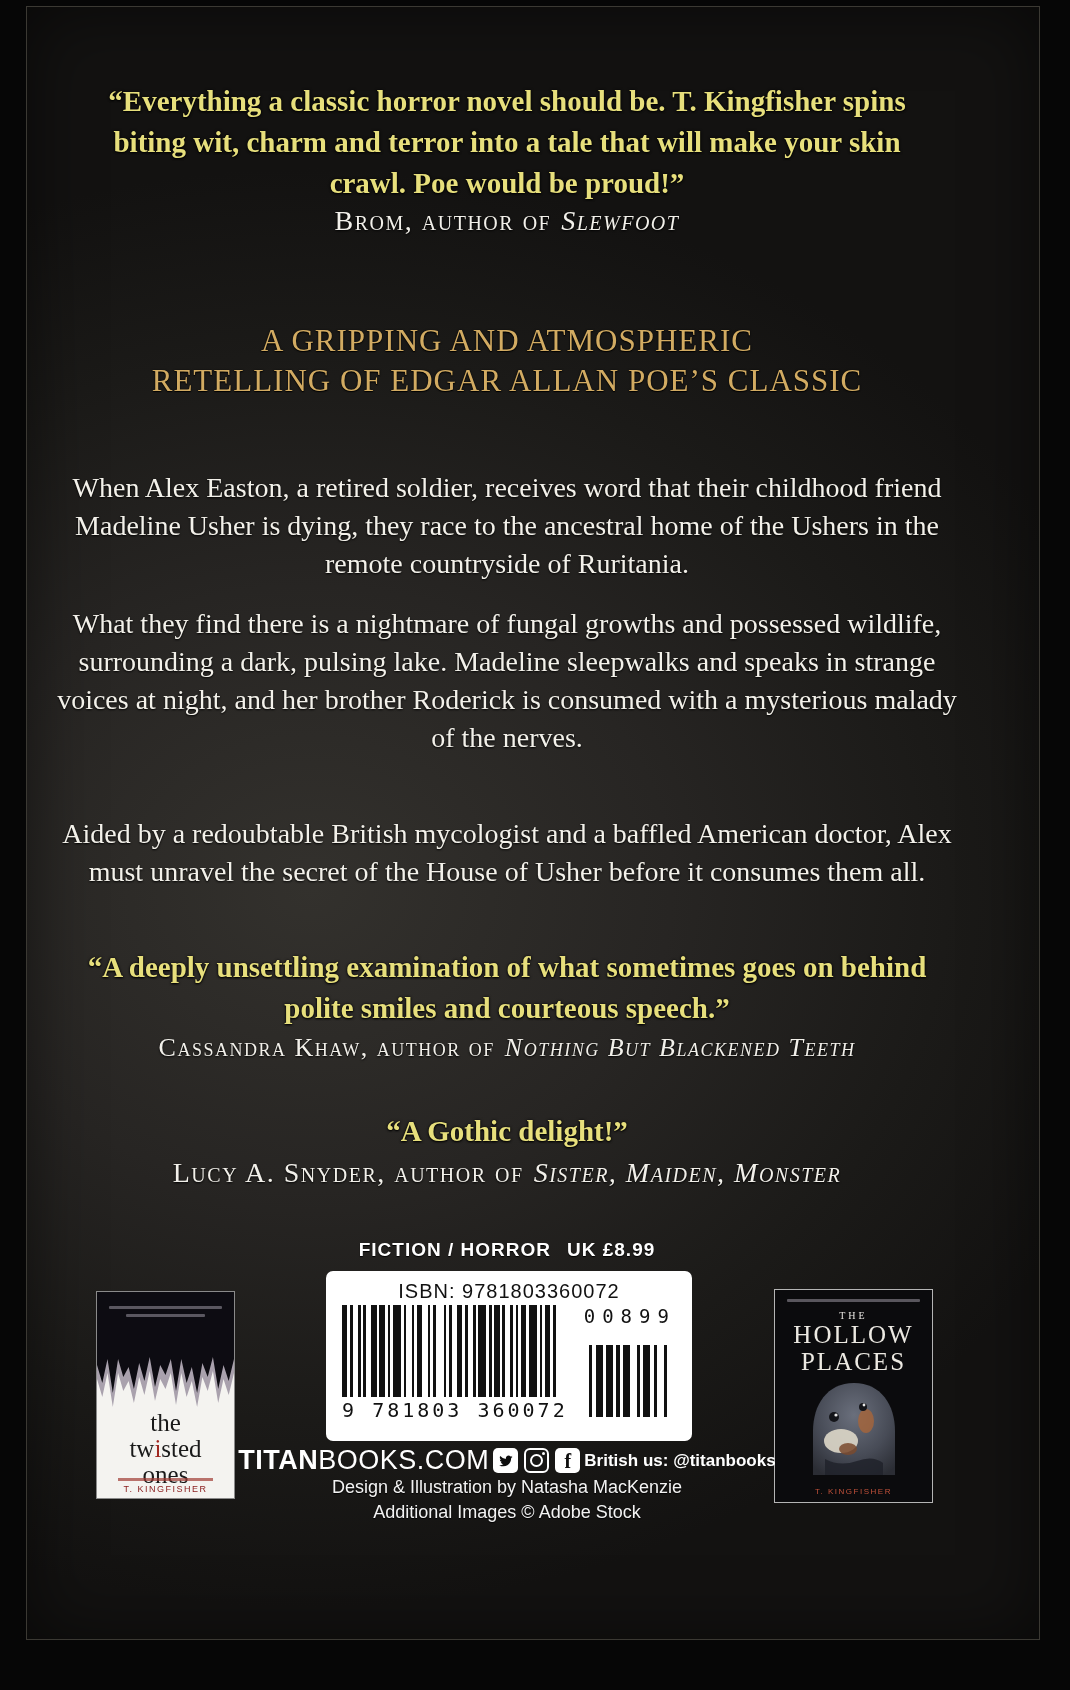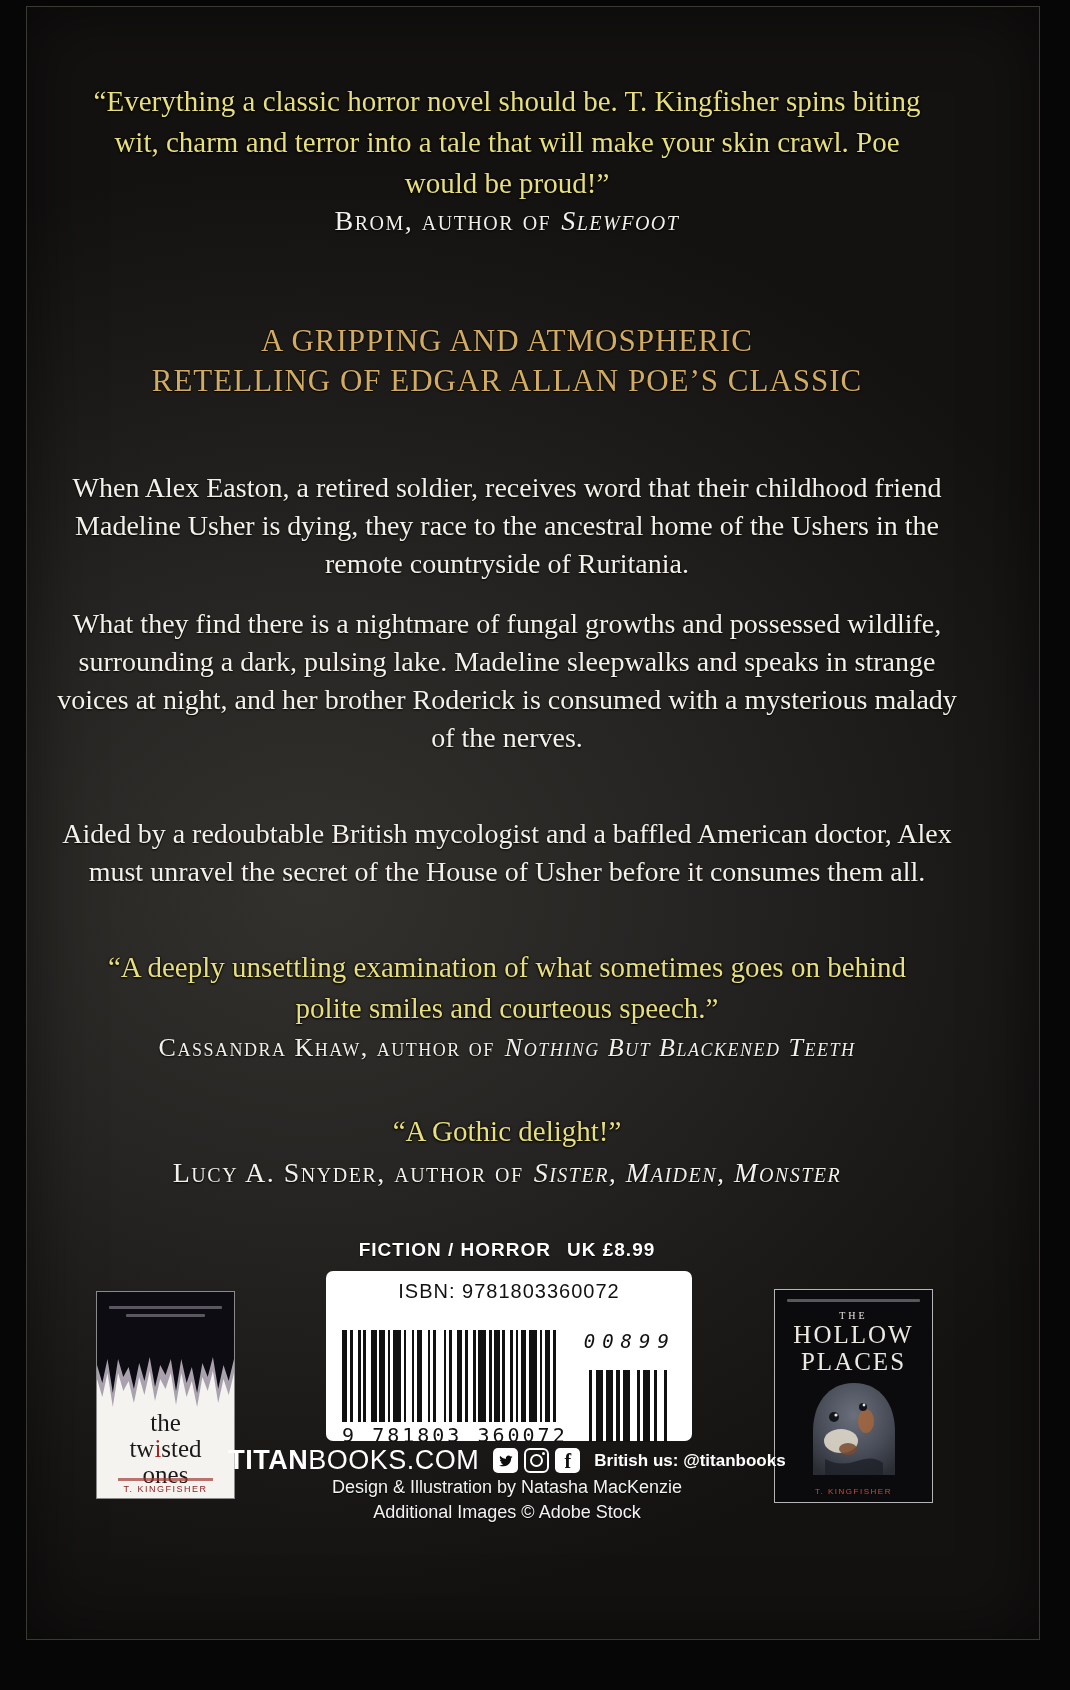--- a/index.html
+++ b/index.html
@@ -17,54 +17,54 @@
   }
   .cover{
     position:absolute;left:26px;top:6px;width:1012px;height:1632px;
     background:
       radial-gradient(ellipse 860px 720px at 28% 54%, #33312d 0%, #272523 42%, #1b1a18 74%, #131211 100%);
     border:1px solid #3b3933;
     box-shadow:inset 0 0 70px rgba(0,0,0,.55);
   }
   .cblock{position:absolute;left:0;width:960px;text-align:center;}
   .quote{color:var(--quote-yellow);font-size:29px;line-height:41px;
-         text-shadow:0 1px 2px #000, 0 0 3px rgba(0,0,0,.8);}
+         text-shadow:0 1px 2px #000, 0 0 3px rgba(0,0,0,.8);font-weight:bold;}
   .attr{color:#f2f0ea;font-variant:small-caps;letter-spacing:1.5px;font-size:28px;
         text-shadow:0 1px 2px #000;}
   .attr .work{font-style:italic;margin-left:10px;}
   .headline{color:var(--gold);font-size:31px;line-height:40px;letter-spacing:1px;
             text-shadow:0 1px 1px #000, 0 0 2px rgba(0,0,0,.7);}
   .body-p{color:var(--body-white);font-size:28px;line-height:38px;margin:0 auto;max-width:900px;
           text-shadow:0 1px 2px #000;}
   .category{font-family:"Liberation Sans",sans-serif;font-weight:bold;color:#ffffff;
             font-size:19px;letter-spacing:1px;text-shadow:0 1px 1px #000;}
   .category .price{margin-left:16px;}
 
   
   .barcode-box{
     position:absolute;left:299px;top:1264px;width:366px;height:170px;
     background:#fff;border-radius:7px;
     display:flex;flex-direction:column;align-items:center;
-    font-family:"DejaVu Sans Mono","Liberation Mono",monospace;color:#111;gap:25px;
+    font-family:"DejaVu Sans Mono","Liberation Mono",monospace;color:#111;
   }
   .isbn-label{font-family:"Liberation Sans",sans-serif;font-size:20px;letter-spacing:1px;margin-top:9px;}
   .bc-row{display:flex;align-items:flex-start;margin-top:2px;gap:16px;}
   .bc-main{display:flex;flex-direction:column;align-items:flex-start;}
   .bc-addon{display:flex;flex-direction:column;align-items:center;margin-top:0;}
   .bc-bars{display:flex;height:92px;align-items:stretch;}
   .bc-bars-addon{display:flex;height:72px;align-items:stretch;}
   .bc-bars div,.bc-bars-addon div{height:100%;}
   .b{background:#111;}
   .s{background:transparent;}
   .bc-digits{font-size:20px;letter-spacing:3px;margin-top:1px;}
-  .bc-addon-digits{font-size:19px;letter-spacing:7px;margin-bottom:18px;font-style:italic;}
+  .bc-addon-digits{font-size:19px;letter-spacing:7px;margin-bottom:18px;}
 
   
   .footer-line{position:absolute;left:0;top:1438px;width:960px;
-    display:flex;justify-content:center;align-items:center;gap:10px;
+    display:flex;justify-content:center;align-items:center;
     font-family:"Liberation Sans",sans-serif;color:#fff;}
   .site{font-size:27px;letter-spacing:.5px;}
   .site .bold{font-weight:bold;}
   .social{display:flex;gap:6px;align-items:center;margin:0 4px;}
   .sicon{width:25px;height:25px;border-radius:5px;display:flex;align-items:center;justify-content:center;}
   .sicon.fill{background:#fff;}
   .sicon.outline{border:2px solid #fff;width:21px;height:21px;border-radius:6px;position:relative;}
   .sicon.outline::before{content:"";position:absolute;left:4px;top:4px;width:9px;height:9px;
      border:2px solid #fff;border-radius:50%;}
   .sicon.outline::after{content:"";position:absolute;right:2px;top:2px;width:3px;height:3px;

